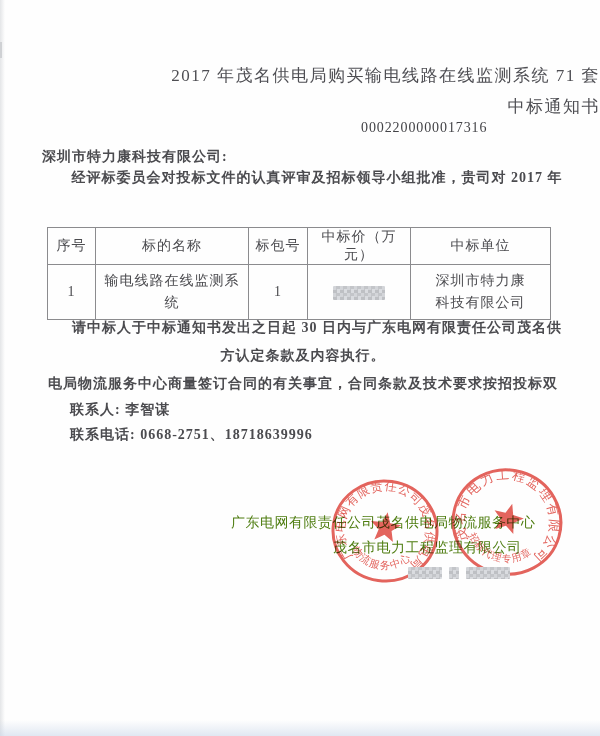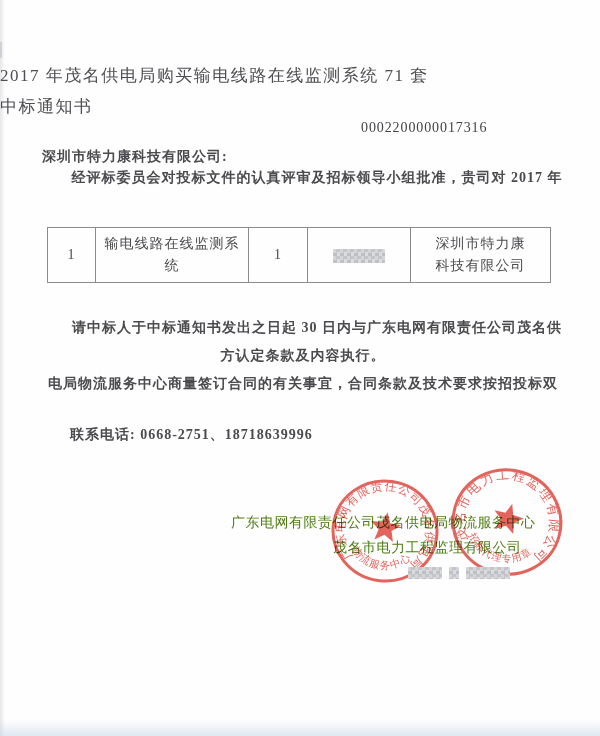--- a/index.html
+++ b/index.html
@@ -13,21 +13,21 @@
     background:linear-gradient(to right,rgba(180,184,190,.35),rgba(255,255,255,0));
     pointer-events:none;
   }
   .page::after{ 
     content:"";position:absolute;left:0;right:0;bottom:0;height:16px;
     background:linear-gradient(to top,rgba(200,213,232,.55),rgba(255,255,255,0));
     pointer-events:none;
   }
   .edge-mark{position:absolute;left:0;top:42px;width:2px;height:16px;background:#cfd1d4;}
   .abs{position:absolute;text-align:center;}
-  .title{left:0;width:600px;text-align:left;font-size:17px;letter-spacing:1.5px;color:#4e4e53;}
+  .title{left:0;width:600px;text-align:right;font-size:17px;letter-spacing:1.5px;color:#4e4e53;}
   .doc-number{font-size:14px;letter-spacing:.9px;color:#434347;}
   .body-text{font-size:14px;letter-spacing:1px;line-height:28px;color:#4b4b4f;font-weight:bold;}
   .indent{text-indent:2em;}
   table.award{
     position:absolute;left:47px;top:227px;width:503px;
     border-collapse:collapse;table-layout:fixed;
     font-size:14px;color:#4b4b4f;letter-spacing:1px;
   }
   table.award th,table.award td{
     border:1px solid #8b8b8e;font-weight:normal;text-align:center;
@@ -66,38 +66,49 @@
 
   <table class="award">
     <colgroup>
       <col style="width:48px">
         <col style="width:153px">
         <col style="width:59px">
       <col style="width:103px">
         <col style="width:140px">
     </colgroup>
     <tbody>
+        <tr>
+      <th>序号</th>
+      <th>标的名称</th>
+      <th>标包号</th>
+      <th>中标价（万元）</th>
+      <th>中标单位</th>
+    </tr>
     <tr>
       <td>1</td>
       <td>输电线路在线监测系统</td>
       <td>1</td>
       <td>
         <span class="mosaic price-mosaic"></span>
       </td>
       <td style="padding:0 24px">深圳市特力康科技有限公司</td>
     </tr>
   </tbody>
     </table>
 
   <div class="abs body-text" style="left:42px;top:314px;width:522px">
     <div class="indent">请中标人于中标通知书发出之日起 30 日内与广东电网有限责任公司茂名供</div>
     <div>方认定条款及内容执行。</div>
     <div>电局物流服务中心商量签订合同的有关事宜，合同条款及技术要求按招投标双</div>
   </div>
 
+  <div class="abs body-text" style="left:70px;top:396px">
+    <span>联系人:</span>
+    <span>李智谋</span>
+  </div>
   <div class="abs body-text" style="left:70px;top:421px">
     <span>联系电话:</span>
     <span>0668-2751、18718639996</span>
   </div>
 
   <div class="abs sig-line" style="left:231px;top:514px">广东电网有限责任公司茂名供电局物流服务中心</div>
   <div class="abs sig-line" style="left:333px;top:539px">茂名市电力工程监理有限公司</div>
 
   <div class="stamp" style="left:329px;top:476px;transform:rotate(8deg)">
     <svg width="112" height="110" viewBox="0 0 112 110">

